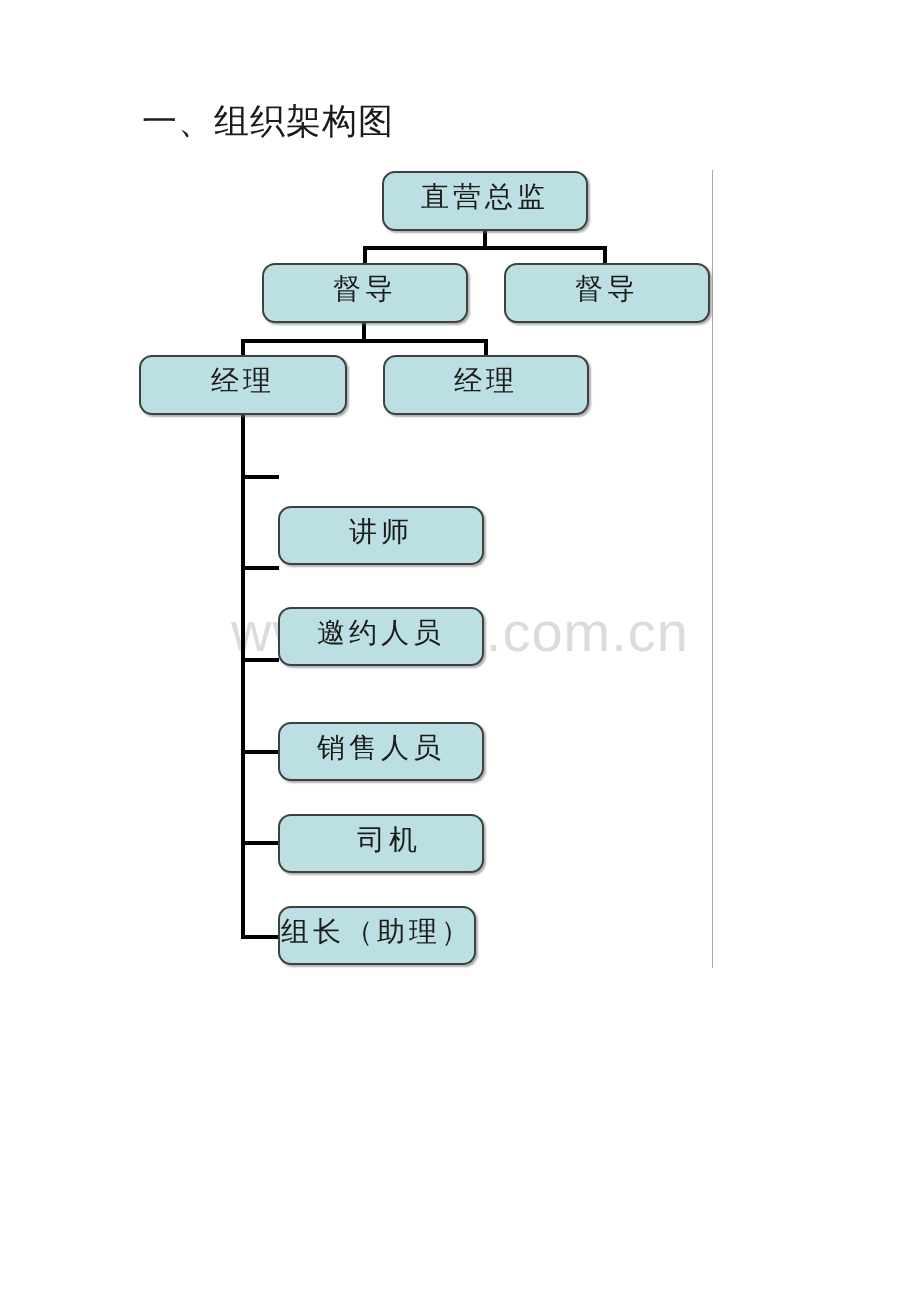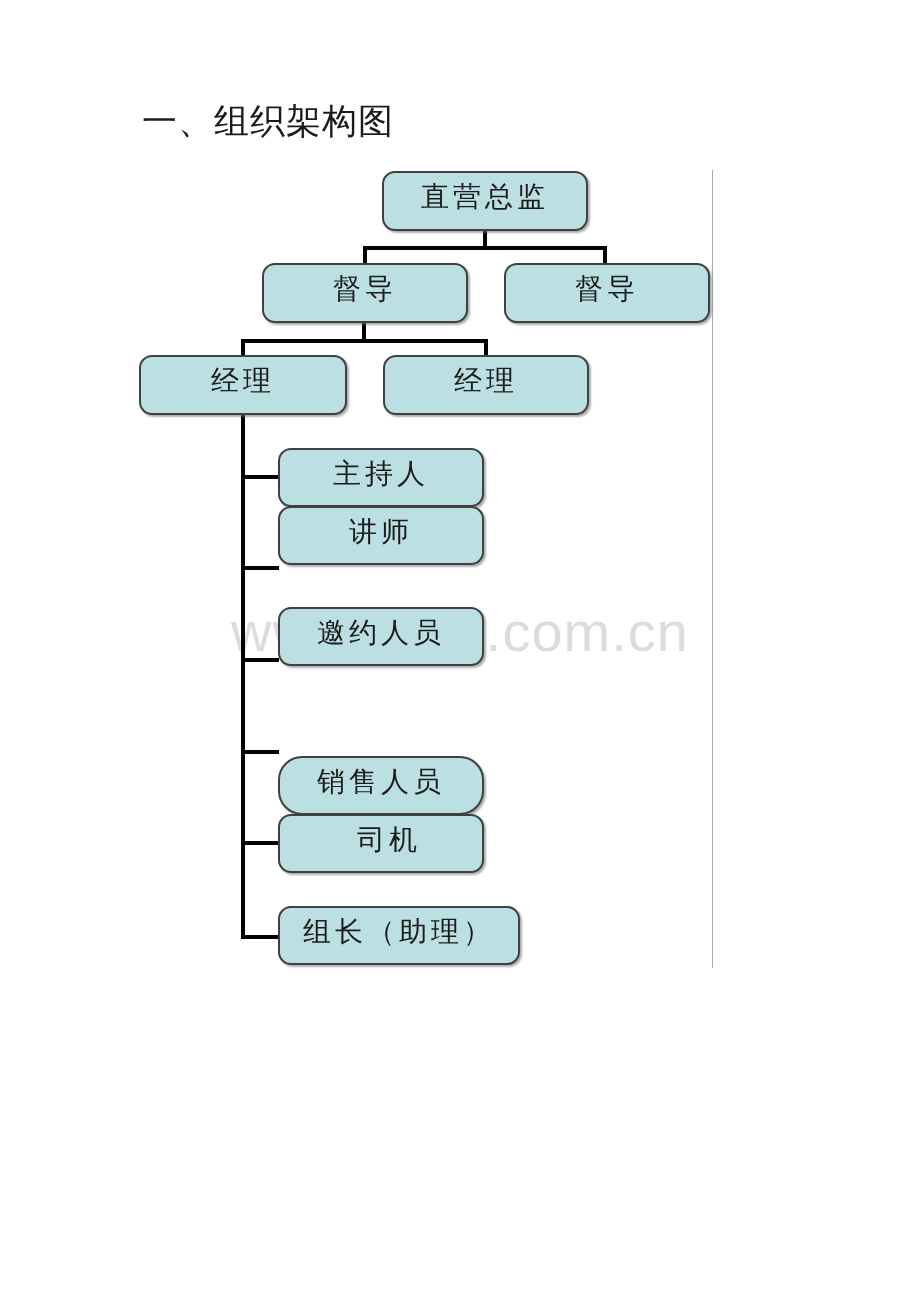--- a/index.html
+++ b/index.html
@@ -105,32 +105,29 @@
       </div>
       <div class="node" style="left: 504px; top: 263px; width: 206px; height: 60px;">
         <span class="node-label">督导</span>
       </div>
       <div class="node" style="left: 139px; top: 355px; width: 208px; height: 60px;">
         <span class="node-label">经理</span>
       </div>
       <div class="node" style="left: 383px; top: 355px; width: 206px; height: 60px;">
         <span class="node-label">经理</span>
       </div>
-      <div class="node" style="left: 278px; top: 448px; width: 206px; height: 59px;">
-        <span class="node-label">主持人</span>
-      </div>
       <div class="node" style="left: 278px; top: 506px; width: 206px; height: 59px;">
         <span class="node-label">讲师</span>
       </div>
       <div class="node" style="left: 278px; top: 607px; width: 206px; height: 59px;">
         <span class="node-label">邀约人员</span>
       </div>
-      <div class="node" style="left: 278px; top: 756px; width: 206px; height: 59px; border-radius: 24px;">
+      <div class="node" style="left: 278px; top: 722px; width: 206px; height: 59px;">
         <span class="node-label">销售人员</span>
       </div>
       <div class="node" style="left: 278px; top: 814px; width: 206px; height: 59px; padding-left: 16px;">
         <span class="node-label">司机</span>
       </div>
-      <div class="node" style="left: 278px; top: 906px; width: 242px; height: 59px;">
+      <div class="node" style="left: 278px; top: 906px; width: 198px; height: 59px;">
         <span class="node-label">组长（助理）</span>
       </div>
     </div>
 </div>
 
 </body></html>

